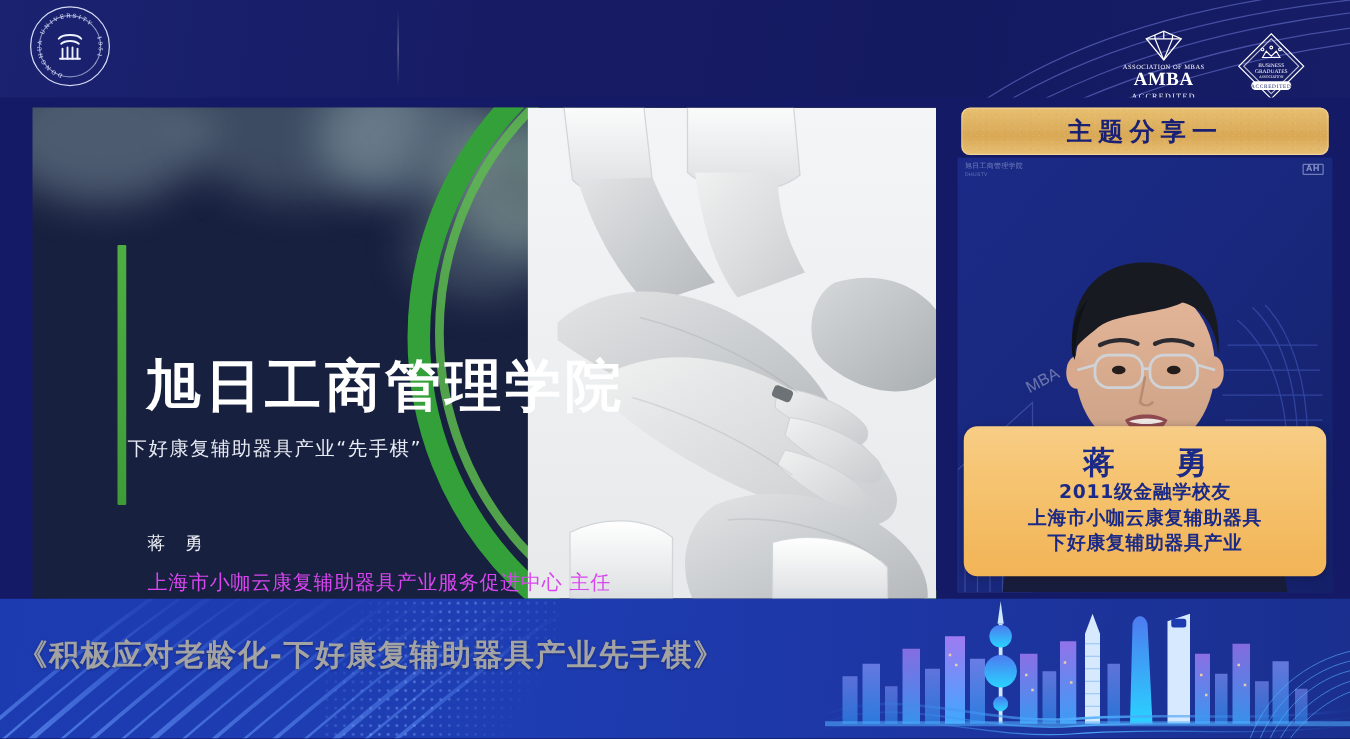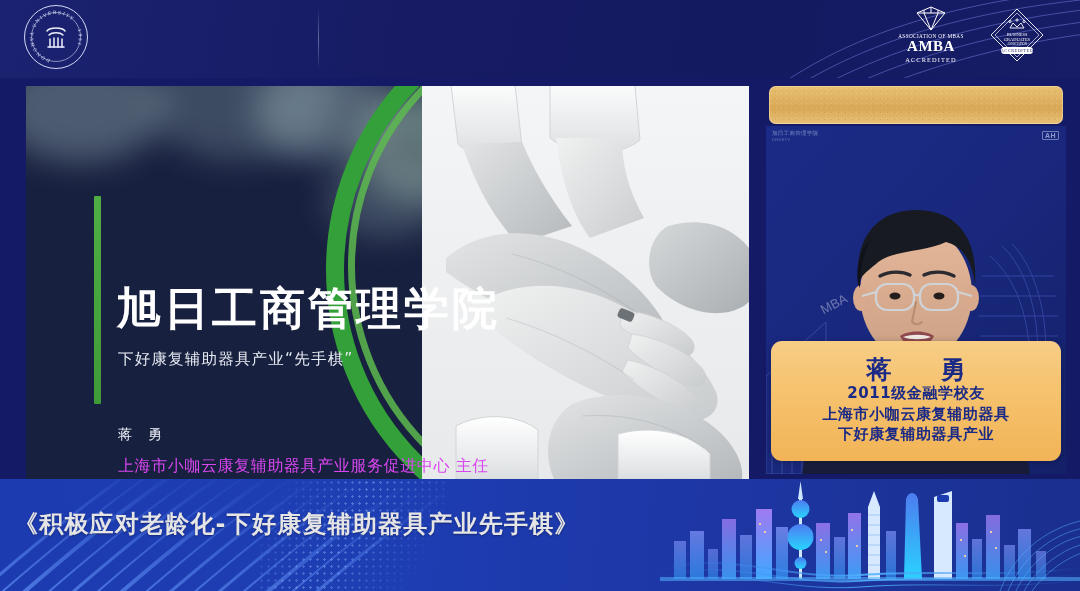--- a/index.html
+++ b/index.html
@@ -60,21 +60,21 @@
   .hdr-en2{
     color:#ffffff;font-family:"Liberation Serif","DejaVu Serif",serif;
     font-size:16px;letter-spacing:1.1px;margin-top:2px;
   }
   .hdr-divider{
     position:absolute;left:318px;top:8px;width:1px;height:62px;
     background:linear-gradient(180deg,rgba(255,255,255,0),rgba(255,255,255,.35),rgba(255,255,255,0));
   }
 
   
-  .accred{position:absolute;top:6px;display:flex;align-items:flex-start;}
+  .accred{position:absolute;top:24px;display:flex;align-items:flex-start;}
   .amba{left:895px;width:72px;text-align:center;color:#fff;}
   .bga{left:985px;width:64px;text-align:center;color:#fff;}
   .amba .t1{font-size:5.2px;letter-spacing:.4px;margin-top:1px;font-family:"Liberation Serif",serif;}
   .amba .t2{font-size:15px;font-weight:700;letter-spacing:.5px;line-height:1;font-family:"Liberation Serif",serif;}
   .amba .t3{font-size:6.4px;letter-spacing:1.1px;margin-top:2px;font-family:"Liberation Serif",serif;}
 
   
   .slide{
     position:absolute;left:26px;top:86px;width:723px;height:393px;
     background:#18203f;overflow:hidden;
@@ -101,21 +101,21 @@
     position:absolute;left:68px;top:110px;width:7px;height:208px;
     background:linear-gradient(180deg,#4fae43,#3f9b38);border-radius:1px;
   }
   .s-title{
     position:absolute;left:90px;top:200px;
     color:#ffffff;font-size:45px;font-weight:700;letter-spacing:3px;
     line-height:1;white-space:nowrap;
     font-family:"DejaVu Sans","Liberation Sans",sans-serif;
   }
   .s-sub{
-    position:absolute;left:92px;top:263px;
+    position:absolute;left:76px;top:263px;
     color:#e6eaf2;font-size:15.5px;letter-spacing:1.2px;white-space:nowrap;
     font-family:"DejaVu Sans","Liberation Sans",sans-serif;
   }
   .s-name{
     position:absolute;left:92px;top:340px;
     color:#eef1f7;font-size:14px;letter-spacing:1px;white-space:nowrap;
     font-family:"DejaVu Sans","Liberation Sans",sans-serif;
   }
   .s-org{
     position:absolute;left:92px;top:370px;
@@ -189,21 +189,21 @@
     position:absolute;left:258px;top:0;width:190px;height:112px;
     opacity:.5;
     background-image:radial-gradient(rgba(150,190,255,.85) 1px, transparent 1.2px);
     background-size:7px 7px;
     -webkit-mask-image:linear-gradient(120deg,transparent 10%,#000 45%,transparent 85%);
     mask-image:linear-gradient(120deg,transparent 10%,#000 45%,transparent 85%);
   }
   .city{position:absolute;right:0;bottom:0;width:420px;height:112px;}
   .bottom-title{
     position:absolute;left:14px;top:508px;
-    color:#e5e5e5;font-size:24px;font-weight:700;letter-spacing:1.2px;
+    color:#a3a3a3;font-size:24px;font-weight:700;letter-spacing:1.2px;
     white-space:nowrap;
     text-shadow:0 1px 2px rgba(0,0,0,.35);
     font-family:"DejaVu Sans","Liberation Sans",sans-serif;
   }
 </style>
 </head>
 <body>
 
 <div id="stage">
 
@@ -359,20 +359,21 @@
 
     <div class="greenbar"></div>
     <div class="s-title">旭日工商管理学院</div>
     <div class="s-sub">下好康复辅助器具产业“先手棋”</div>
     <div class="s-name">蒋　勇</div>
     <div class="s-org">上海市小咖云康复辅助器具产业服务促进中心  主任</div>
   </div>
 
   <div class="gold-bar">
     <div class="speck"></div>
+    <span>主题分享一</span>
   </div>
 
   <div class="video">
     <svg class="vbg" viewBox="0 0 300 348" preserveAspectRatio="xMidYMid slice">
       <defs>
         <linearGradient id="vg" x1="0" y1="0" x2="1" y2="1">
           <stop offset="0" stop-color="#1b2a86"></stop>
             <stop offset="0.5" stop-color="#19287d"></stop>
           <stop offset="1" stop-color="#142068"></stop>
         </linearGradient>

